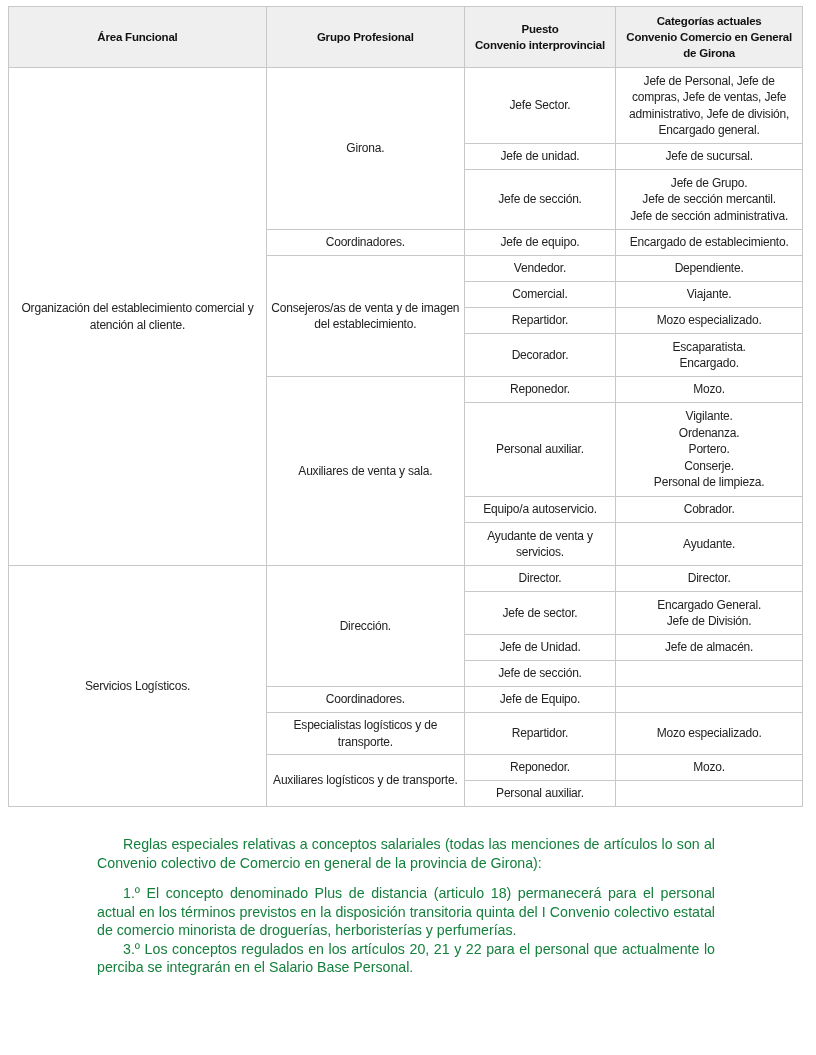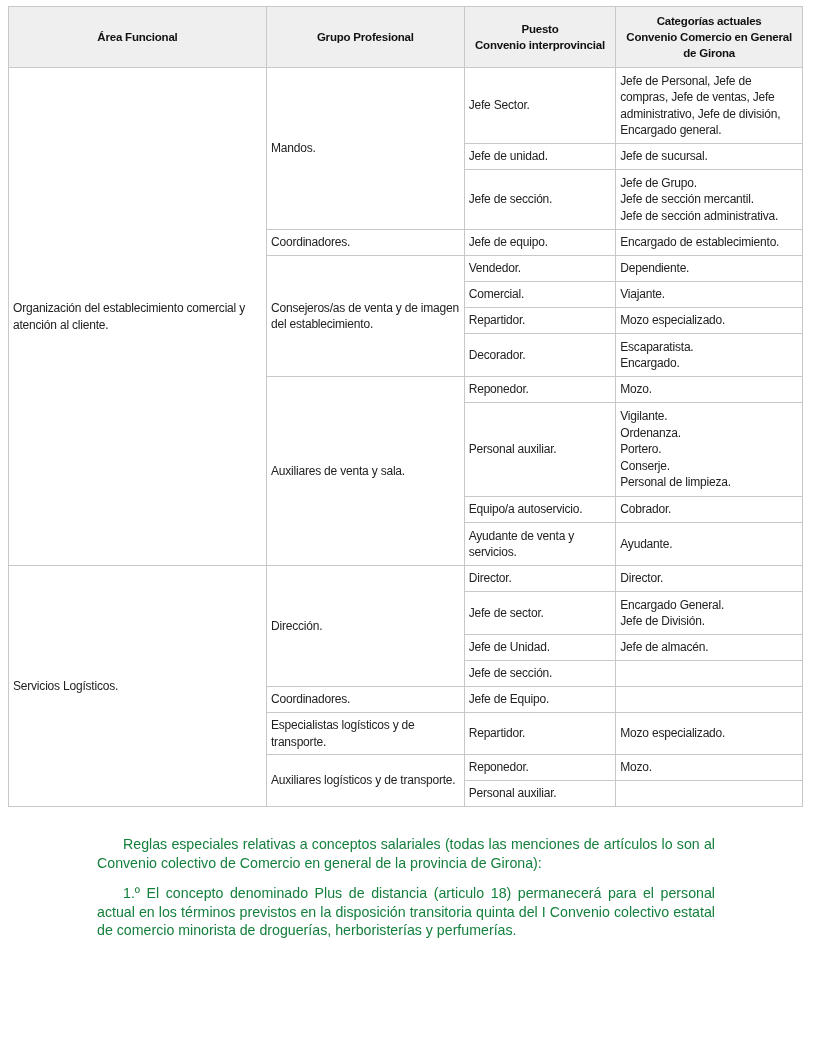--- a/index.html
+++ b/index.html
@@ -5,21 +5,21 @@
   html, body { margin: 0; padding: 0; background: #ffffff; }
   body { width: 816px; height: 1055px; position: relative; overflow: hidden;
          font-family: "Liberation Sans", sans-serif; color: #222; }
   table.grid { position: absolute; left: 8px; top: 6px; width: 795px;
                border-collapse: collapse; table-layout: fixed;
                font-family: "Liberation Sans", sans-serif; font-size: 12px;
                line-height: 16.5px; letter-spacing: -0.2px; }
   table.grid th, table.grid td { border: 1px solid #c8c8c8; vertical-align: middle; }
   table.grid th { background: #efefef; font-weight: bold; text-align: center;
                   font-size: 11.5px; line-height: 16px; padding: 6px 4px; height: 46px; color: #111; }
-  table.grid td { padding: 4px 4px 4px 4px; text-align: left; color: #222; }
+  table.grid td { padding: 4px 4px 4px 4px; text-align: center; color: #222; }
   .col1 { width: 257px; } .col2 { width: 197px; } .col3 { width: 151px; } .col4 { width: 186px; }
   .ml { white-space: pre-line; }
   .prose { position: absolute; left: 97px; width: 618px; font-size: 14.2px; line-height: 18.5px;
            color: #15803d; text-align: justify; }
   .prose p { margin: 0; text-indent: 26px; }
   .intro { top: 835px; }
   .rules { top: 884px; }
 </style>
 </head>
 <body>
@@ -38,21 +38,21 @@
       <th class="ml">Puesto
 Convenio interprovincial</th>
       <th class="ml">Categorías actuales
 Convenio Comercio en General de Girona</th>
     </tr>
   </thead>
   <tbody>
 
     <tr style="height:76px">
       <td rowspan="12">Organización del establecimiento comercial y atención al cliente.</td>
-      <td rowspan="3">Mandos.</td>
+      <td rowspan="3">Girona.</td>
       <td>Jefe Sector.</td>
       <td class="ml">Jefe de Personal, Jefe de compras, Jefe de ventas, Jefe administrativo, Jefe de división, Encargado general.</td>
     </tr>
     <tr style="height:26px">
       <td>Jefe de unidad.</td>
       <td class="ml">Jefe de sucursal.</td>
     </tr>
     <tr style="height:60px">
       <td>Jefe de sección.</td>
       <td class="ml">Jefe de Grupo.
@@ -144,13 +144,14 @@
     </tr>
   </tbody>
 </table>
 
 <div class="prose intro">
   <p>Reglas especiales relativas a conceptos salariales (todas las menciones de artículos lo son al Convenio colectivo de Comercio en general de la provincia de Girona):</p>
 </div>
 
 <div class="prose rules">
   <p>1.º  El concepto denominado Plus de distancia (articulo 18) permanecerá para el personal actual en los términos previstos en la disposición transitoria quinta del I Convenio colectivo estatal de comercio minorista de droguerías, herboristerías y perfumerías.</p>
+  <p>3.º  Los conceptos regulados en los artículos 20, 21 y 22 para el personal que actualmente lo perciba se integrarán en el Salario Base Personal.</p>
 </div>
 
 </body></html>

